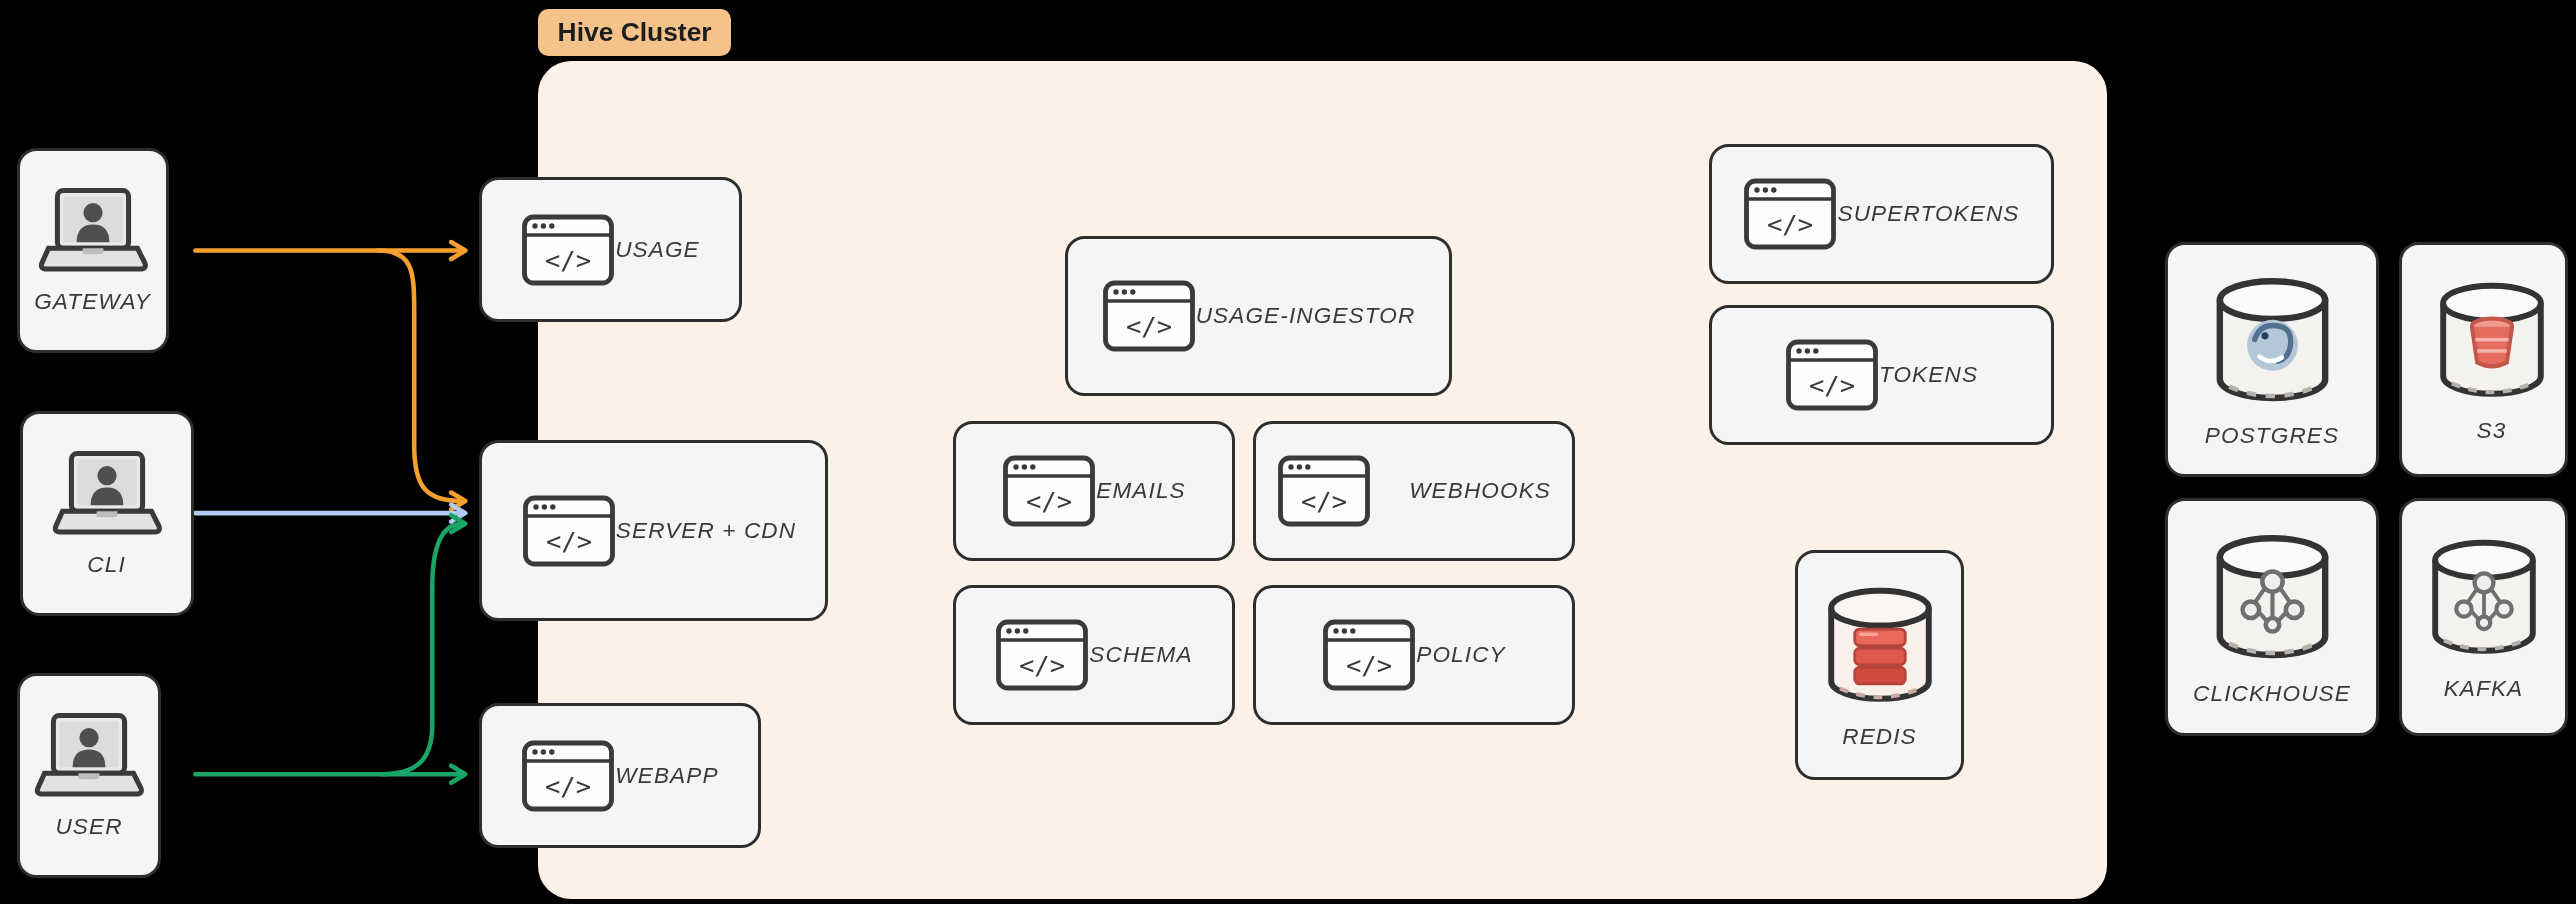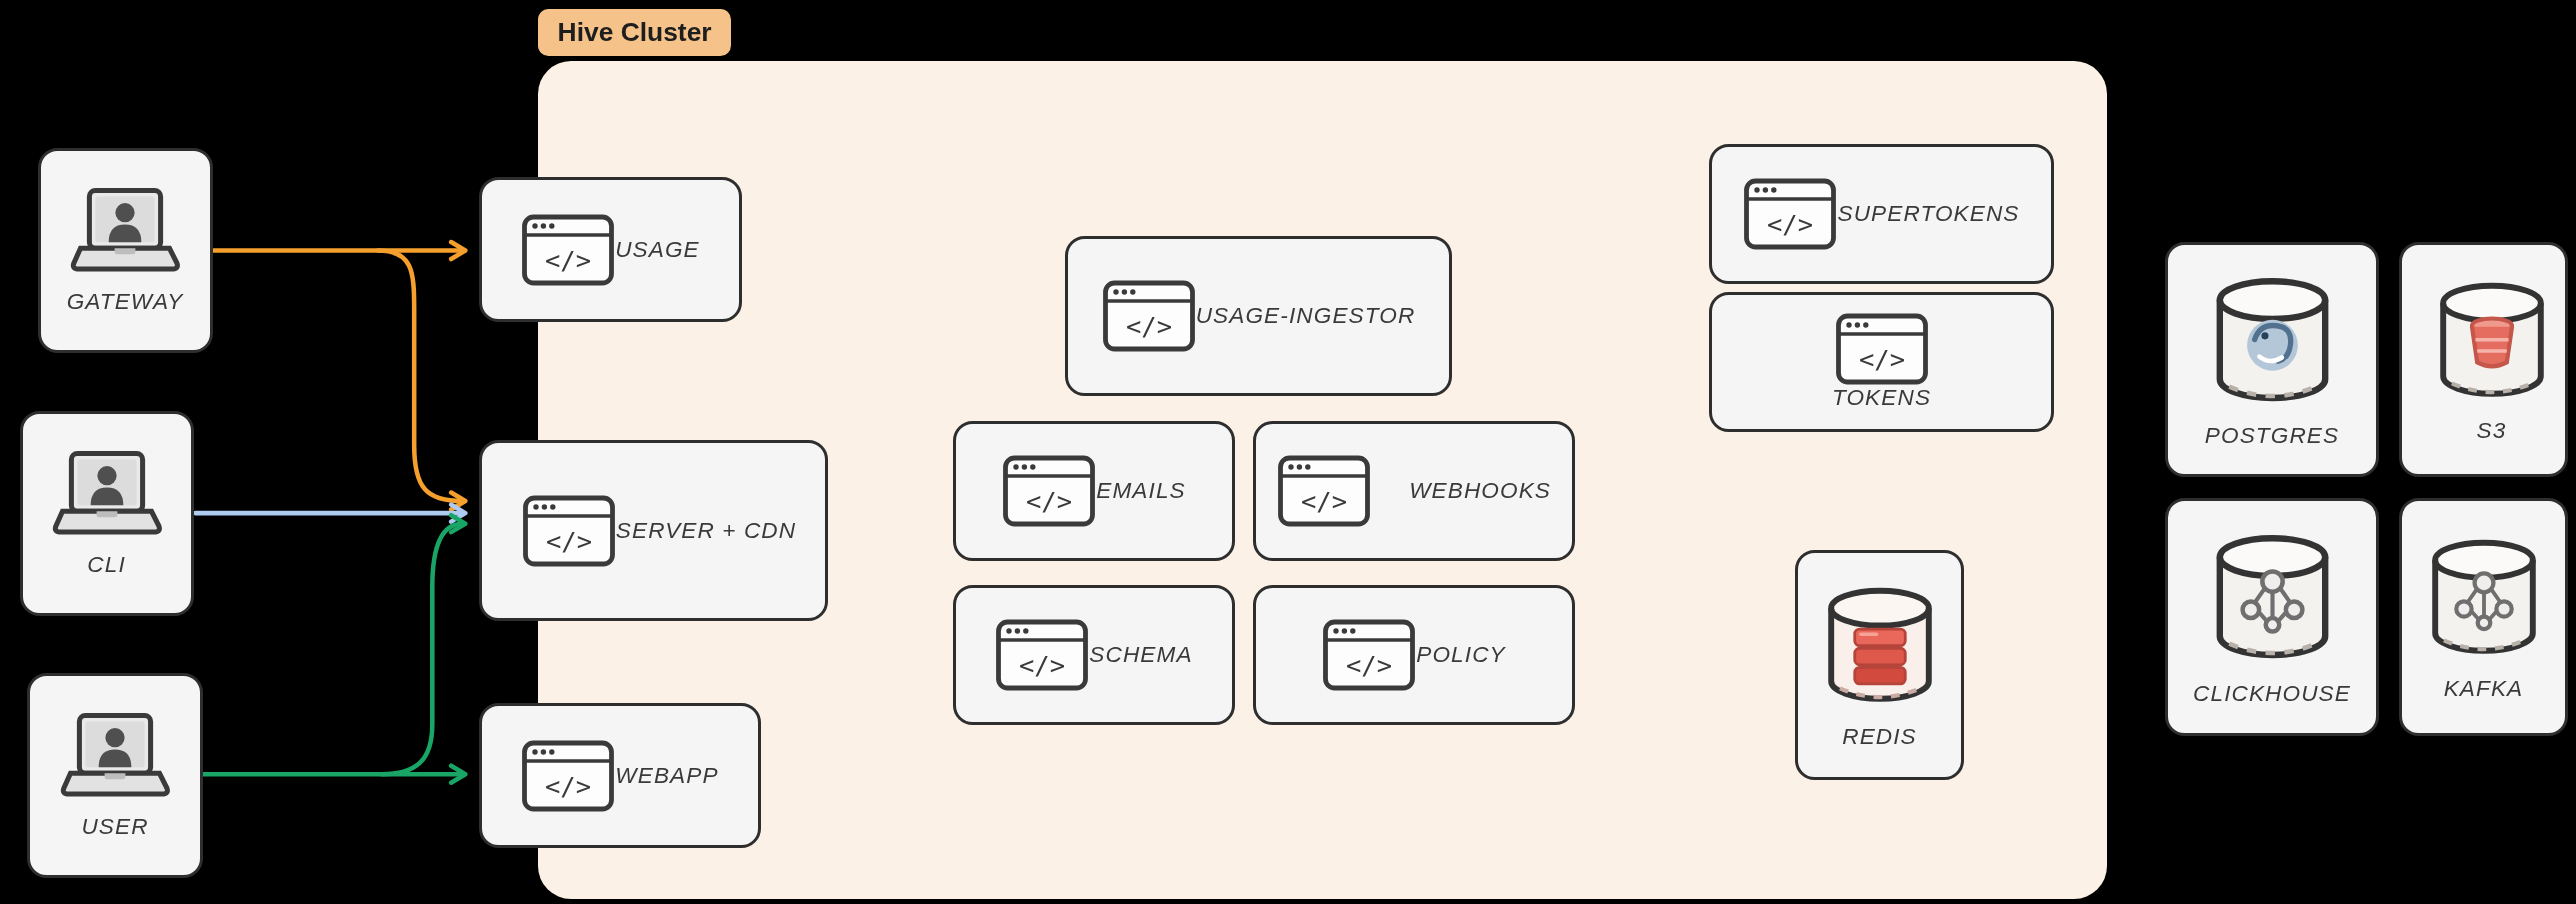--- a/index.html
+++ b/index.html
@@ -151,35 +151,35 @@
     </defs>
     <g fill="none" stroke-width="6" stroke-linecap="round" stroke-linejoin="round">
       <path d="M258 332 H612" marker-end="url(#ah-orange)" stroke="#F59F2D"></path>
       <path d="M500 332 C546 332 548 360 548 410 V590 C548 646 564 664 612 664" marker-end="url(#ah-orange)" stroke="#F59F2D"></path>
       <path d="M258 680 H612" marker-end="url(#ah-blue)" stroke="#AECBF2"></path>
       <path d="M258 1026 H612" marker-end="url(#ah-green)" stroke="#18A566"></path>
       <path d="M505 1026 C550 1026 572 1008 572 960 V778 C572 716 588 694 612 694" marker-end="url(#ah-green)" stroke="#18A566"></path>
     </g>
   </svg>
 
-  <div class="node client" style="left:16.6px; top:148px; width:175px; height:205px;margin-left:21px;">
+  <div class="node client" style="left:16.6px; top:148px; width:152px; height:205px;">
     <svg class="laptop-icon" viewBox="0 0 78 60">
         <use href="#sym-laptop"></use>
       </svg>
     <div class="label">GATEWAY</div>
   </div>
 
   <div class="node client" style="left:19.6px; top:411px; width:174px; height:205px;">
     <svg class="laptop-icon" viewBox="0 0 78 60">
         <use href="#sym-laptop"></use>
       </svg>
     <div class="label">CLI</div>
   </div>
 
-  <div class="node client" style="left:27px; top:673px; width:176px; height:205px;">
+  <div class="node client" style="left:17px; top:673px; width:144px; height:205px;">
     <svg class="laptop-icon" viewBox="0 0 78 60">
         <use href="#sym-laptop"></use>
       </svg>
     <div class="label">USER</div>
   </div>
 
   <div class="node service" style="left:479px; top:177px; width:263px; height:145px;">
     <svg class="window-icon" viewBox="0 0 62 48">
         <use href="#sym-window"></use>
       </svg>
@@ -235,21 +235,21 @@
     <div class="label">POLICY</div>
   </div>
 
   <div class="node service" style="left:1709px; top:144px; width:345px; height:140px;">
     <svg class="window-icon" viewBox="0 0 62 48">
         <use href="#sym-window"></use>
       </svg>
     <div class="label">SUPERTOKENS</div>
   </div>
 
-  <div class="node service" style="left:1709px; top:292px; width:345px; height:140px;flex-direction:column;">
+  <div class="node service" style="left:1709px; top:305px; width:345px; height:140px;">
     <svg class="window-icon" viewBox="0 0 62 48">
         <use href="#sym-window"></use>
       </svg>
     <div class="label">TOKENS</div>
   </div>
 
   <div class="node db" style="left:1795px; top:550px; width:169px; height:230px;">
     <svg class="db-icon" viewBox="0 0 70 76">
         <use href="#sym-db-redis"></use>
       </svg>

